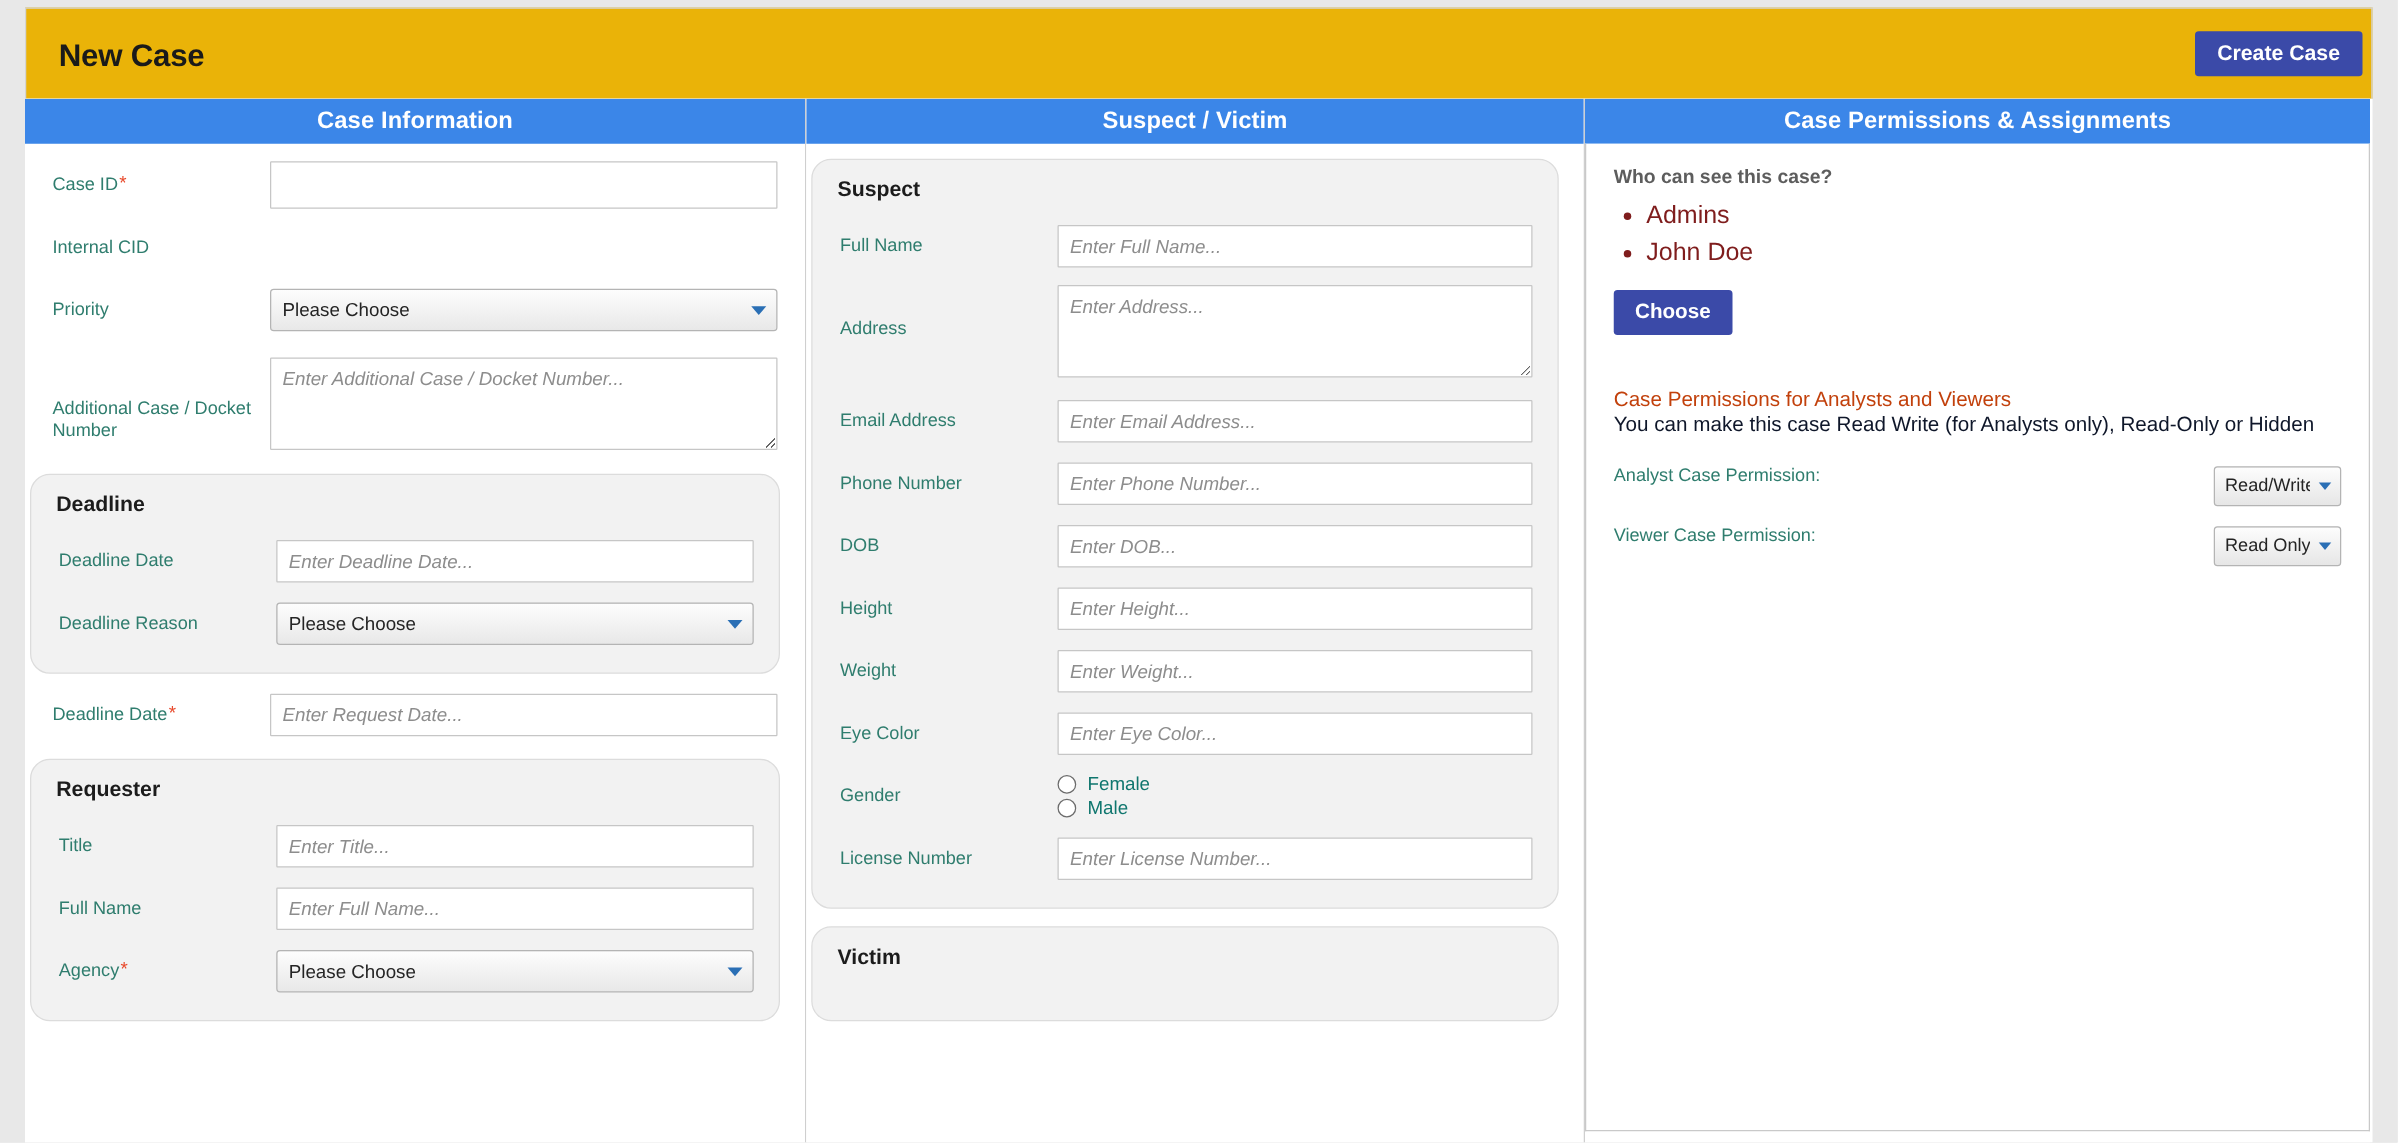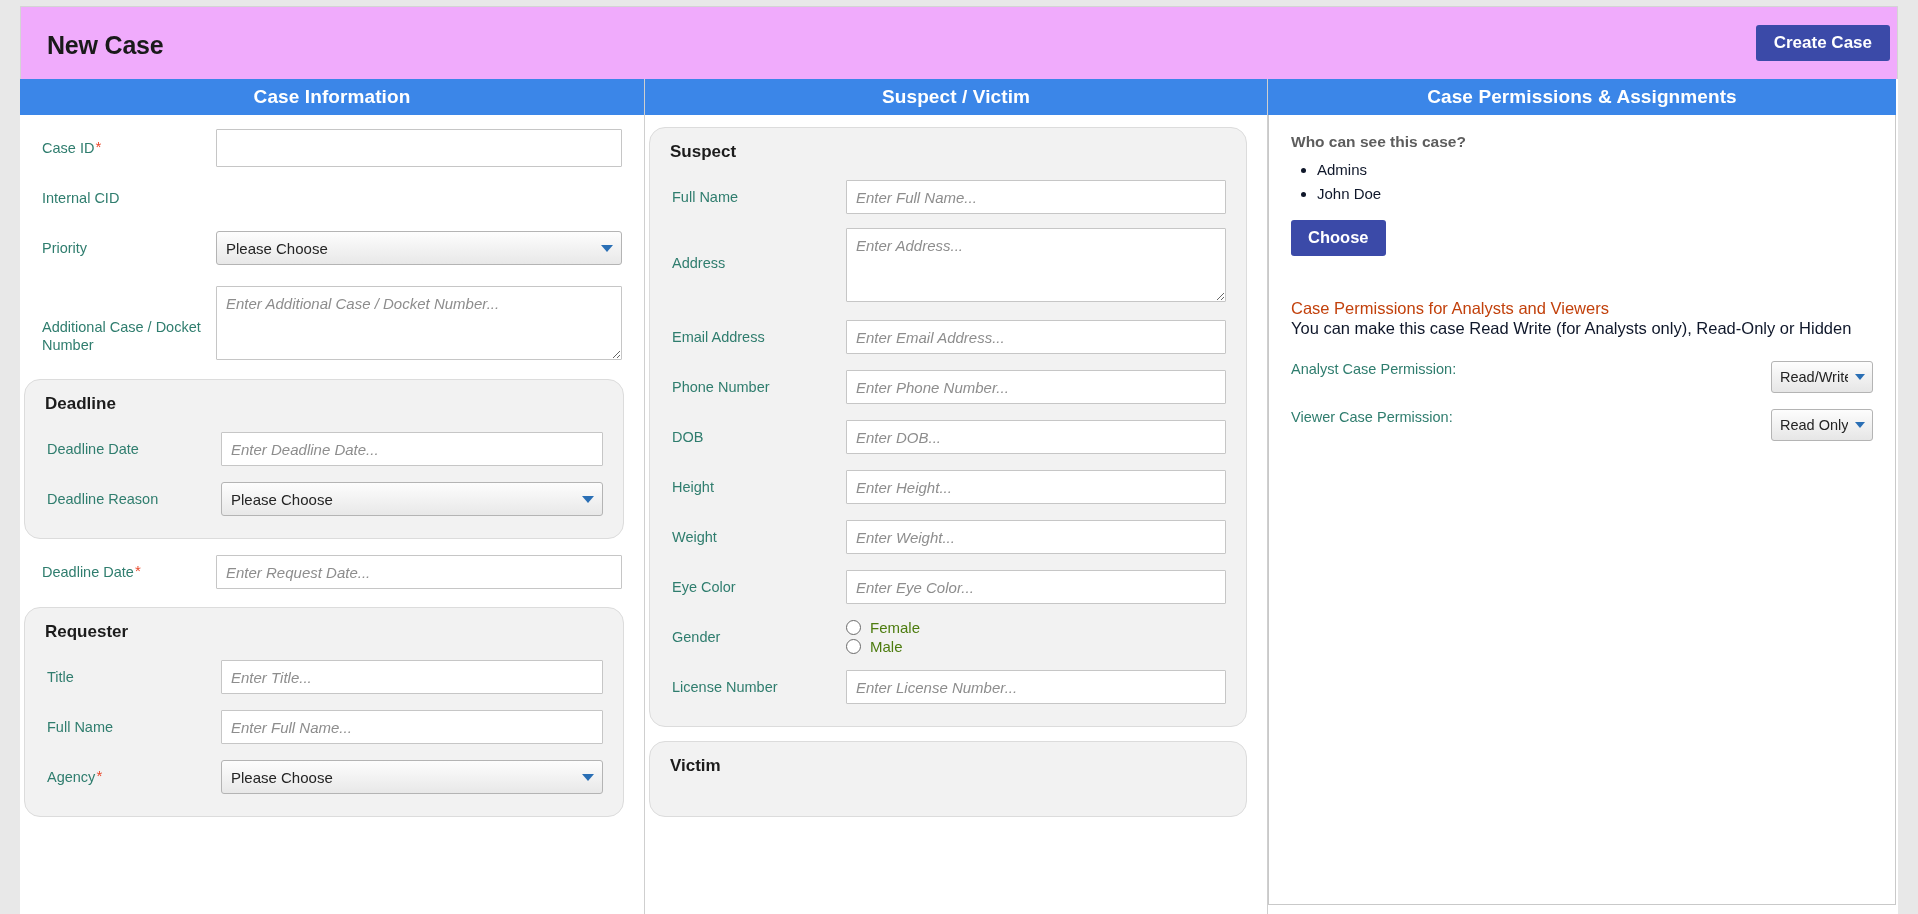--- a/index.html
+++ b/index.html
@@ -13,21 +13,21 @@
   .app {
     position: relative;
     width: 1918px; height: 914px;
     background: #e8e8e8;
   }
   
   .page-header {
     position: absolute;
     left: 20px; top: 6px;
     width: 1878px; height: 73px;
-    background: #f0abfc;
+    background: #eab308;
     border: 1px solid #d4d4d4;
     border-bottom: none;
   }
   .page-title {
     position: absolute;
     left: 26px; top: 24px;
     font-size: 25px;
     font-weight: bold;
     color: #1a1a1a;
     letter-spacing: -0.2px;
@@ -174,22 +174,22 @@
     font-weight: bold;
     color: #5d5d5d;
     margin-bottom: 10px;
   }
   ul.who {
     margin: 0 0 18px 0;
     padding-left: 26px;
     list-style: disc;
   }
   ul.who li {
-    font-size: 15px;
-    color: #0f172a;
+    font-size: 20px;
+    color: #7f1d1d;
     margin-bottom: 7px;
   }
   .choose-btn {
     background: #3b4aa8;
     color: #fff;
     border: none;
     border-radius: 3px;
     font-family: "Liberation Sans", sans-serif;
     font-size: 16.5px;
     font-weight: bold;
@@ -246,21 +246,21 @@
   
   .radio-group { display: flex; flex-direction: column; gap: 2px; }
   .radio-item { display: flex; align-items: center; gap: 9px; }
   .radio-dot {
     width: 15px; height: 15px;
     border: 1px solid #6b6b6b;
     border-radius: 50%;
     background: #fff;
     flex: 0 0 15px;
   }
-  .radio-lbl { font-size: 15px; color: #4d7c0f; }
+  .radio-lbl { font-size: 15px; color: #0f766e; }
 </style>
 </head>
 <body>
 
 <div class="app">
 
   <div class="page-header">
     <div class="page-title">New Case</div>
     <button class="create-case-btn">Create Case</button>
   </div>

